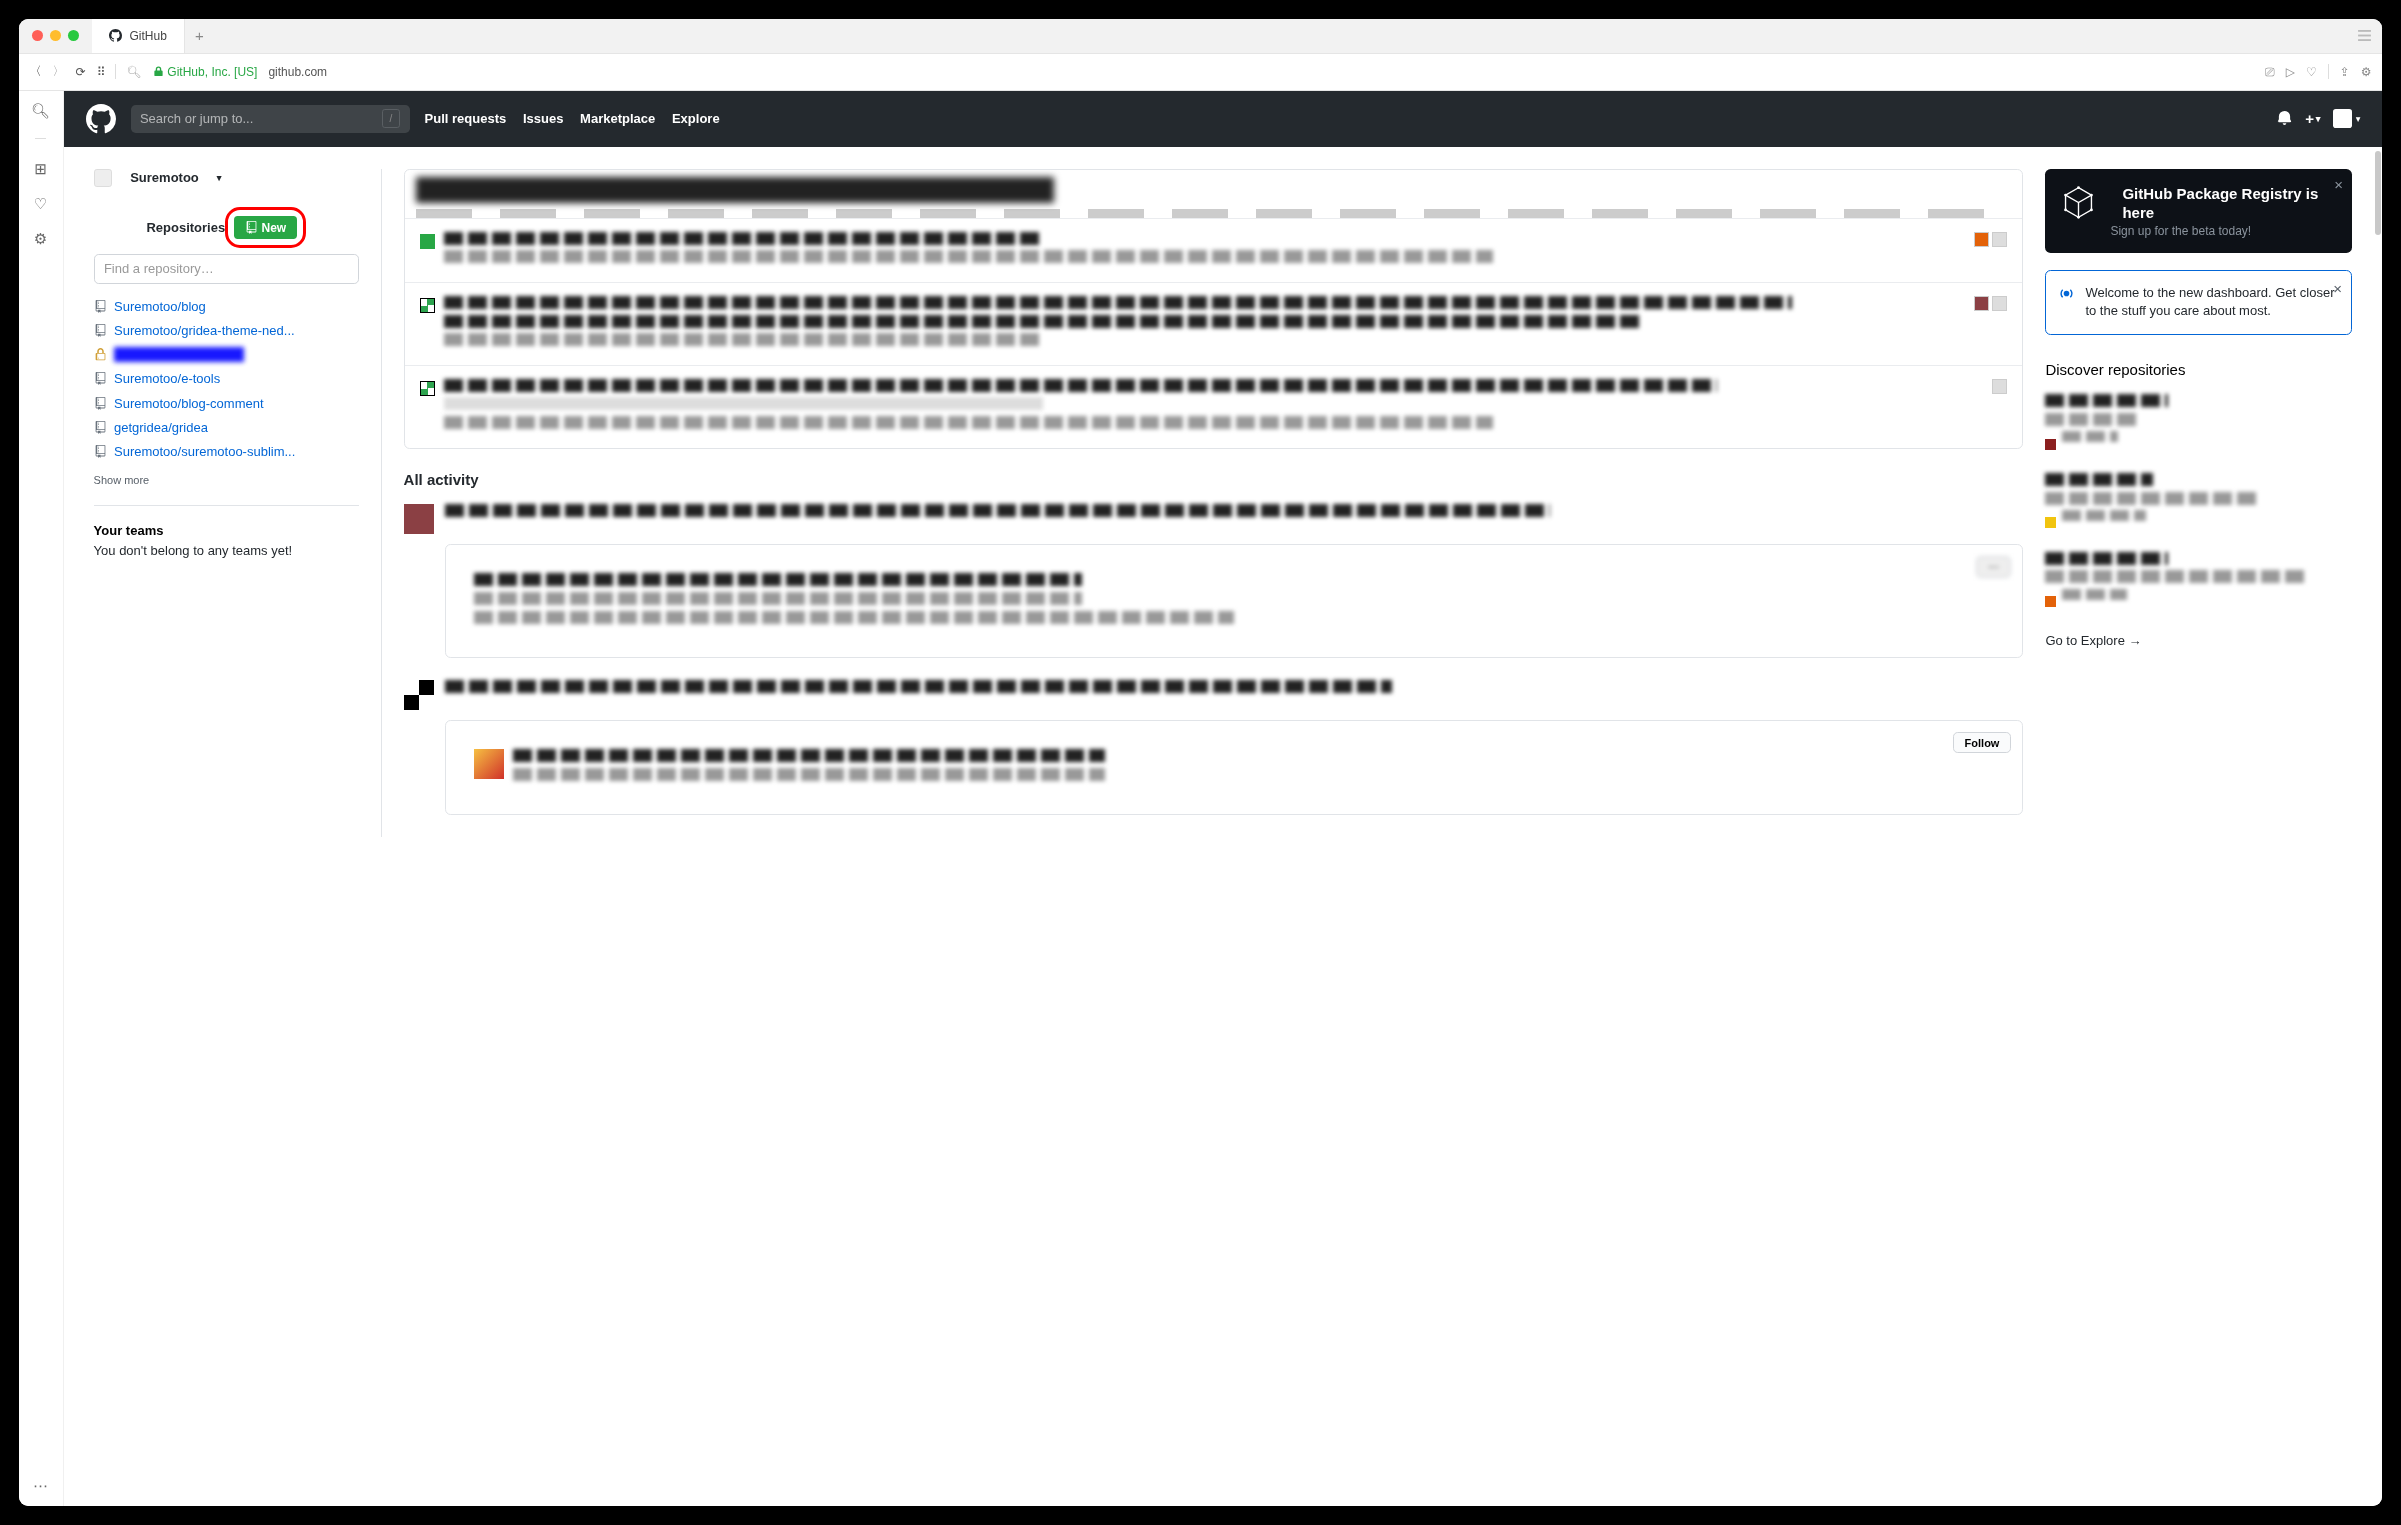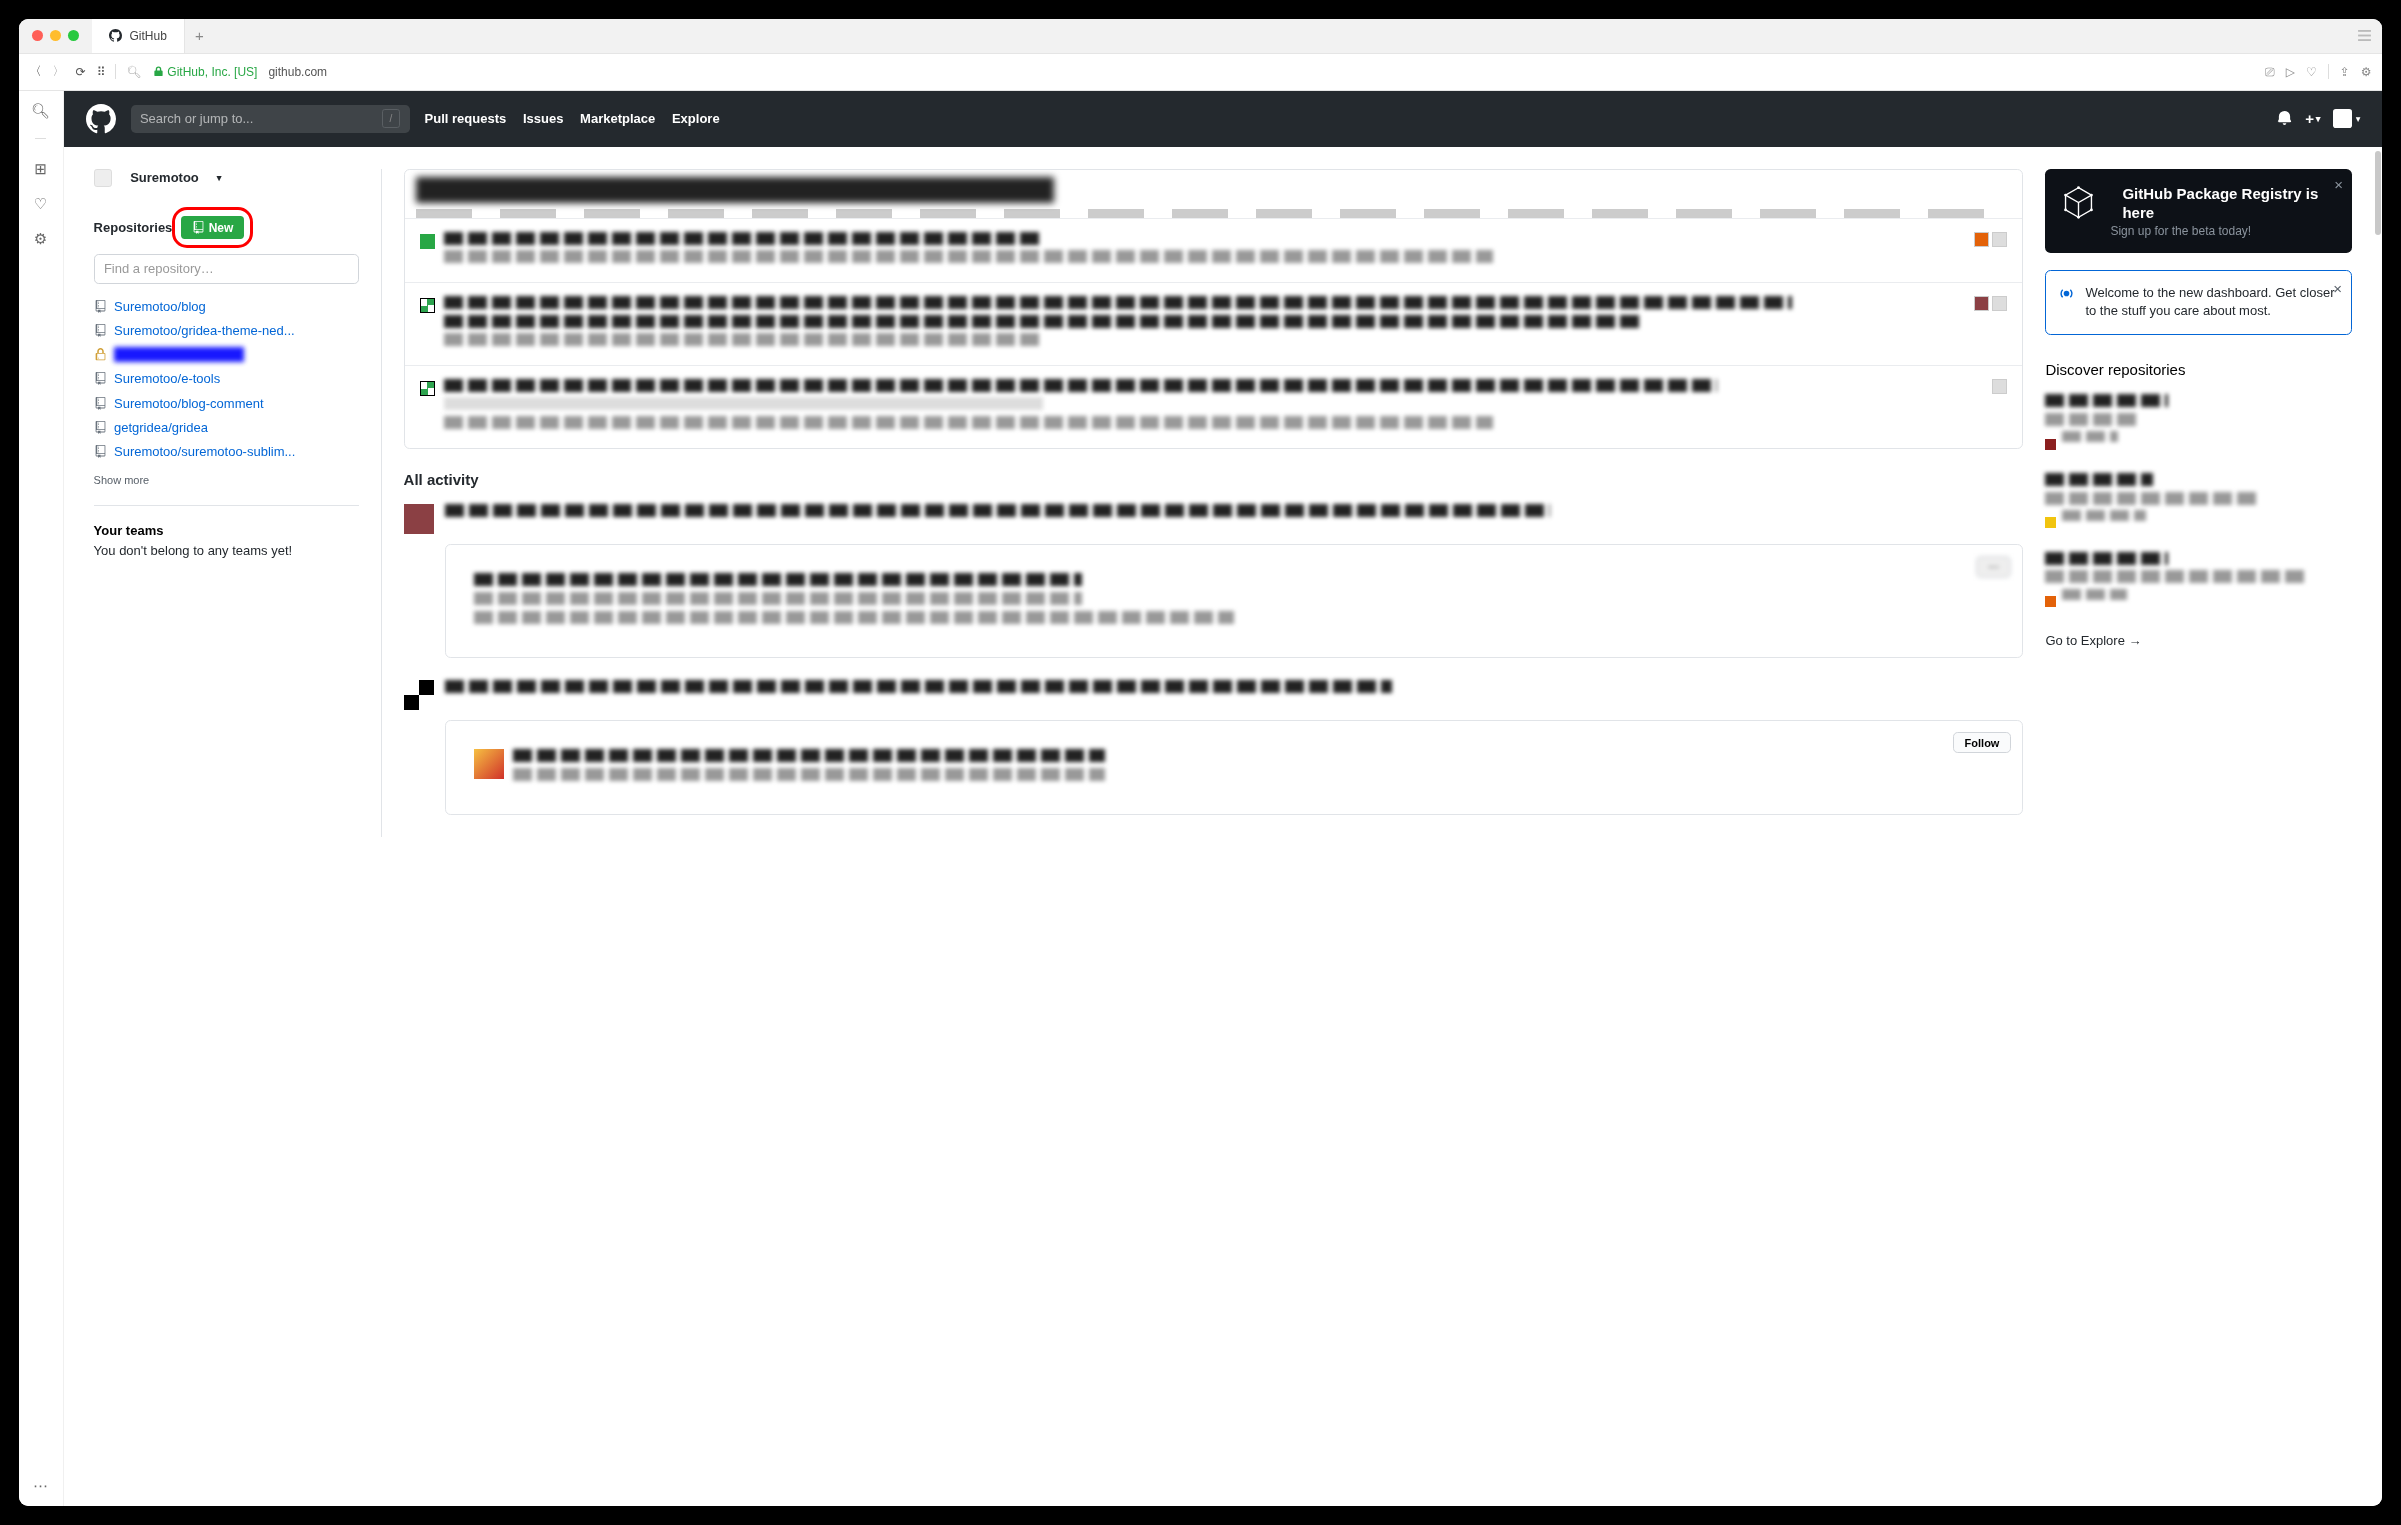--- a/index.html
+++ b/index.html
@@ -48,21 +48,21 @@
     .gh-actions svg { width: 15px; height: 15px; fill: #fff; }
     .avatar { width: 18.6px; height: 18.6px; background: #fff; border-radius: 2.8px; display: inline-block; }
     .caret-down { font-size: 9.3px; }
     
     .main { display: flex; padding: 22px 30px; gap: 22px; }
     .sidebar { width: 288px; border-right: 0.9px solid #e1e4e8; padding-right: 22px; }
     .feed { flex: 1; min-width: 0; }
     .rightcol { width: 307px; }
     .user-switcher { font-weight: 600; font-size: 13px; display: flex; align-items: center; gap: 18px; margin-bottom: 22px; color: #24292e; cursor: pointer; }
     .user-switcher .mini-avatar { width: 18.6px; height: 18.6px; background: #eee; border-radius: 2.8px; border: 0.9px solid #ddd; }
-    .repos-header { display: flex; align-items: center; justify-content: flex-start; margin-bottom: 7.4px; height: 37px; }
+    .repos-header { display: flex; align-items: center; justify-content: center; margin-bottom: 7.4px; height: 37px; }
     .repos-header h2 { font-size: 13px; font-weight: 600; color: #24292e; }
     .new-btn-wrap { border: 3.7px solid #fe0000; padding: 5.6px; border-radius: 15px; }
     .new-btn { background: #28a745; color: #fff; border: none; padding: 4.7px 11px; border-radius: 3.7px; font-size: 12px; font-weight: 600; display: flex; align-items: center; gap: 3.7px; cursor: pointer; }
     .new-btn svg { width: 13px; height: 13px; fill: #fff; }
     .find-repo { margin-top: 2px; }
     .find-repo input { width: 100%; height: 30px; border: 0.9px solid #d1d5da; border-radius: 4.7px; padding: 0 9.3px; font-size: 13px; outline: none; }
     .find-repo input::placeholder { color: #999; }
     .repo-list { list-style: none; margin-top: 15px; display: flex; flex-direction: column; gap: 9.3px; }
     .repo-list li { display: flex; align-items: center; gap: 7.4px; font-size: 13px; }
     .repo-list a { color: #0366d6; text-decoration: none; cursor: pointer; white-space: nowrap; overflow: hidden; text-overflow: ellipsis; }

